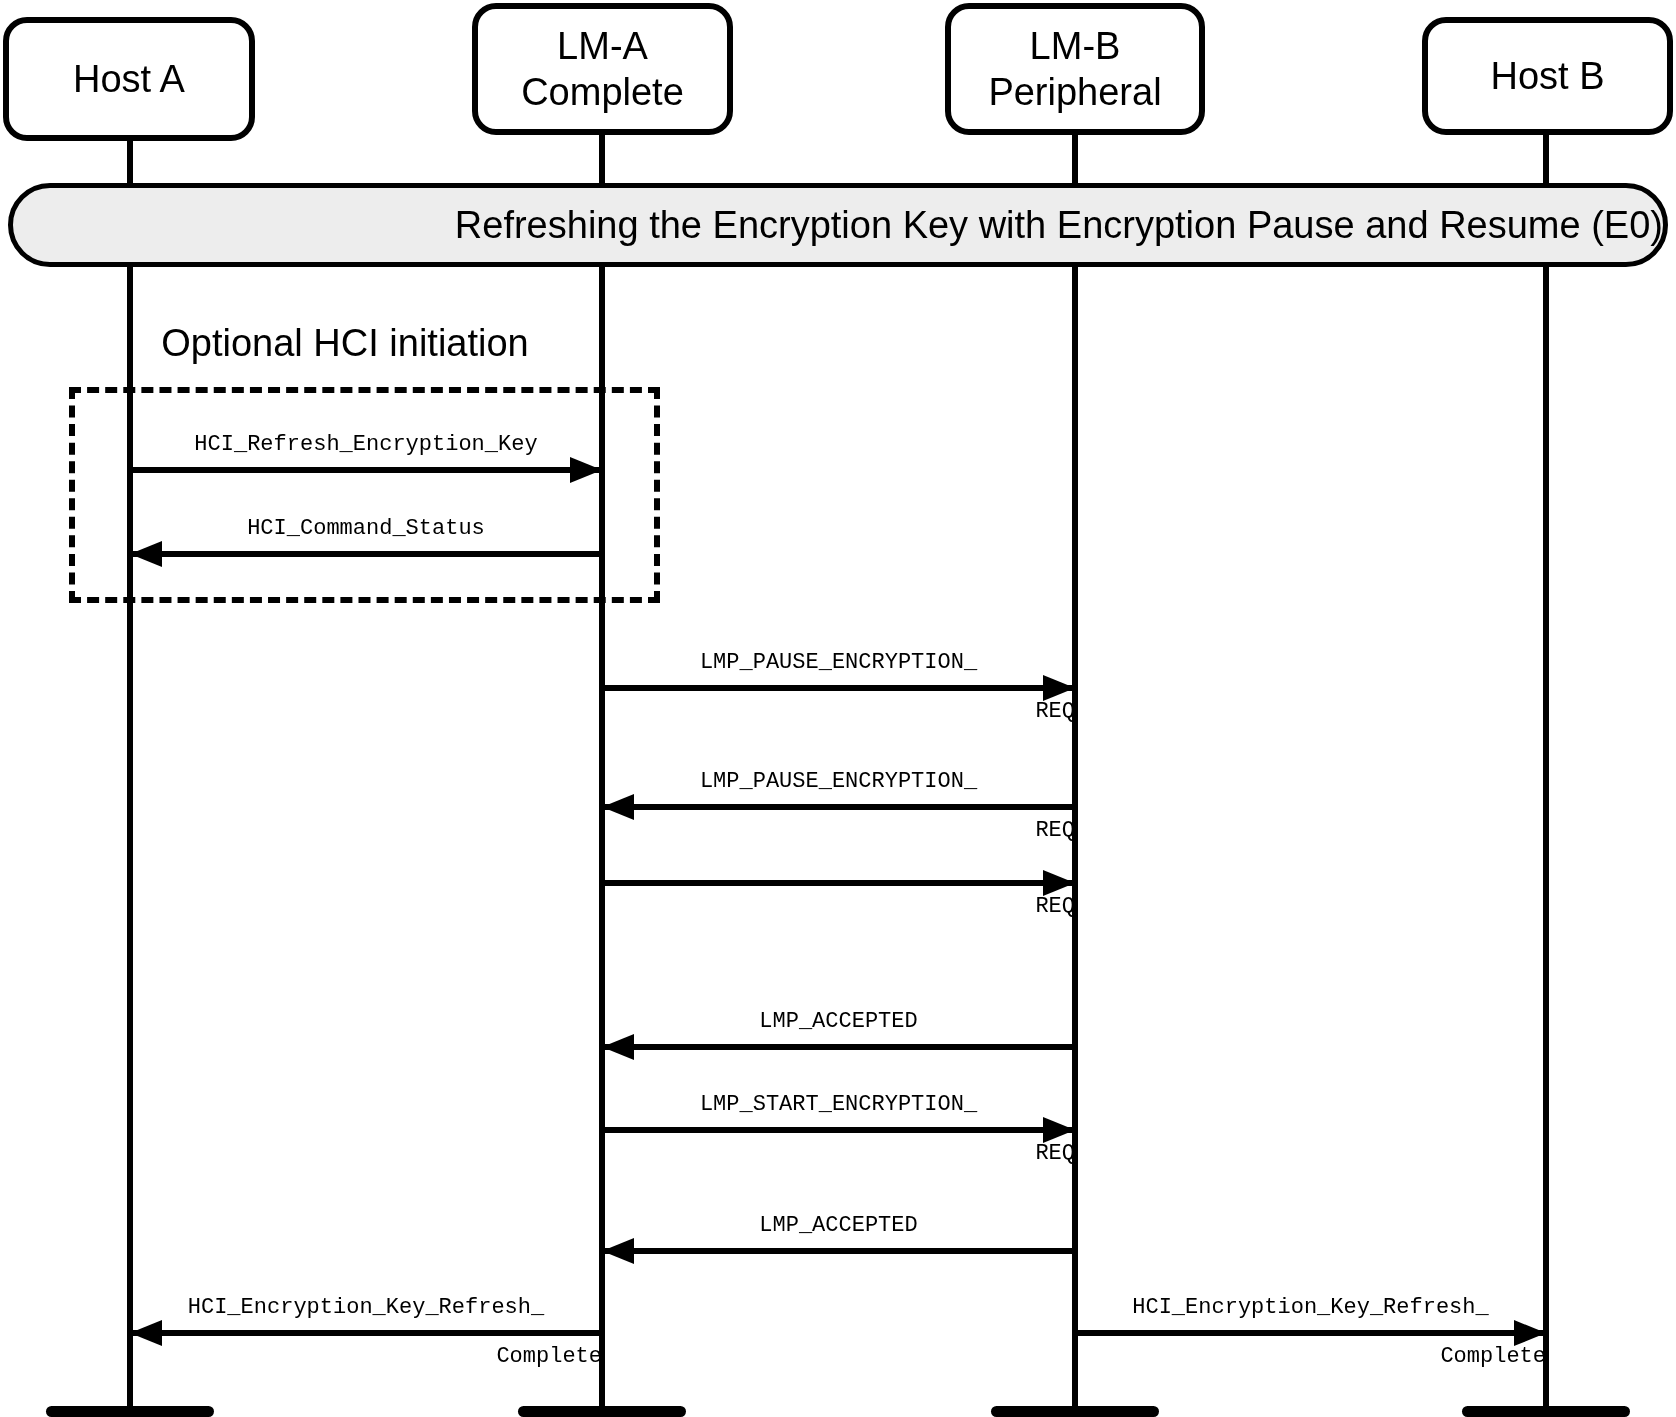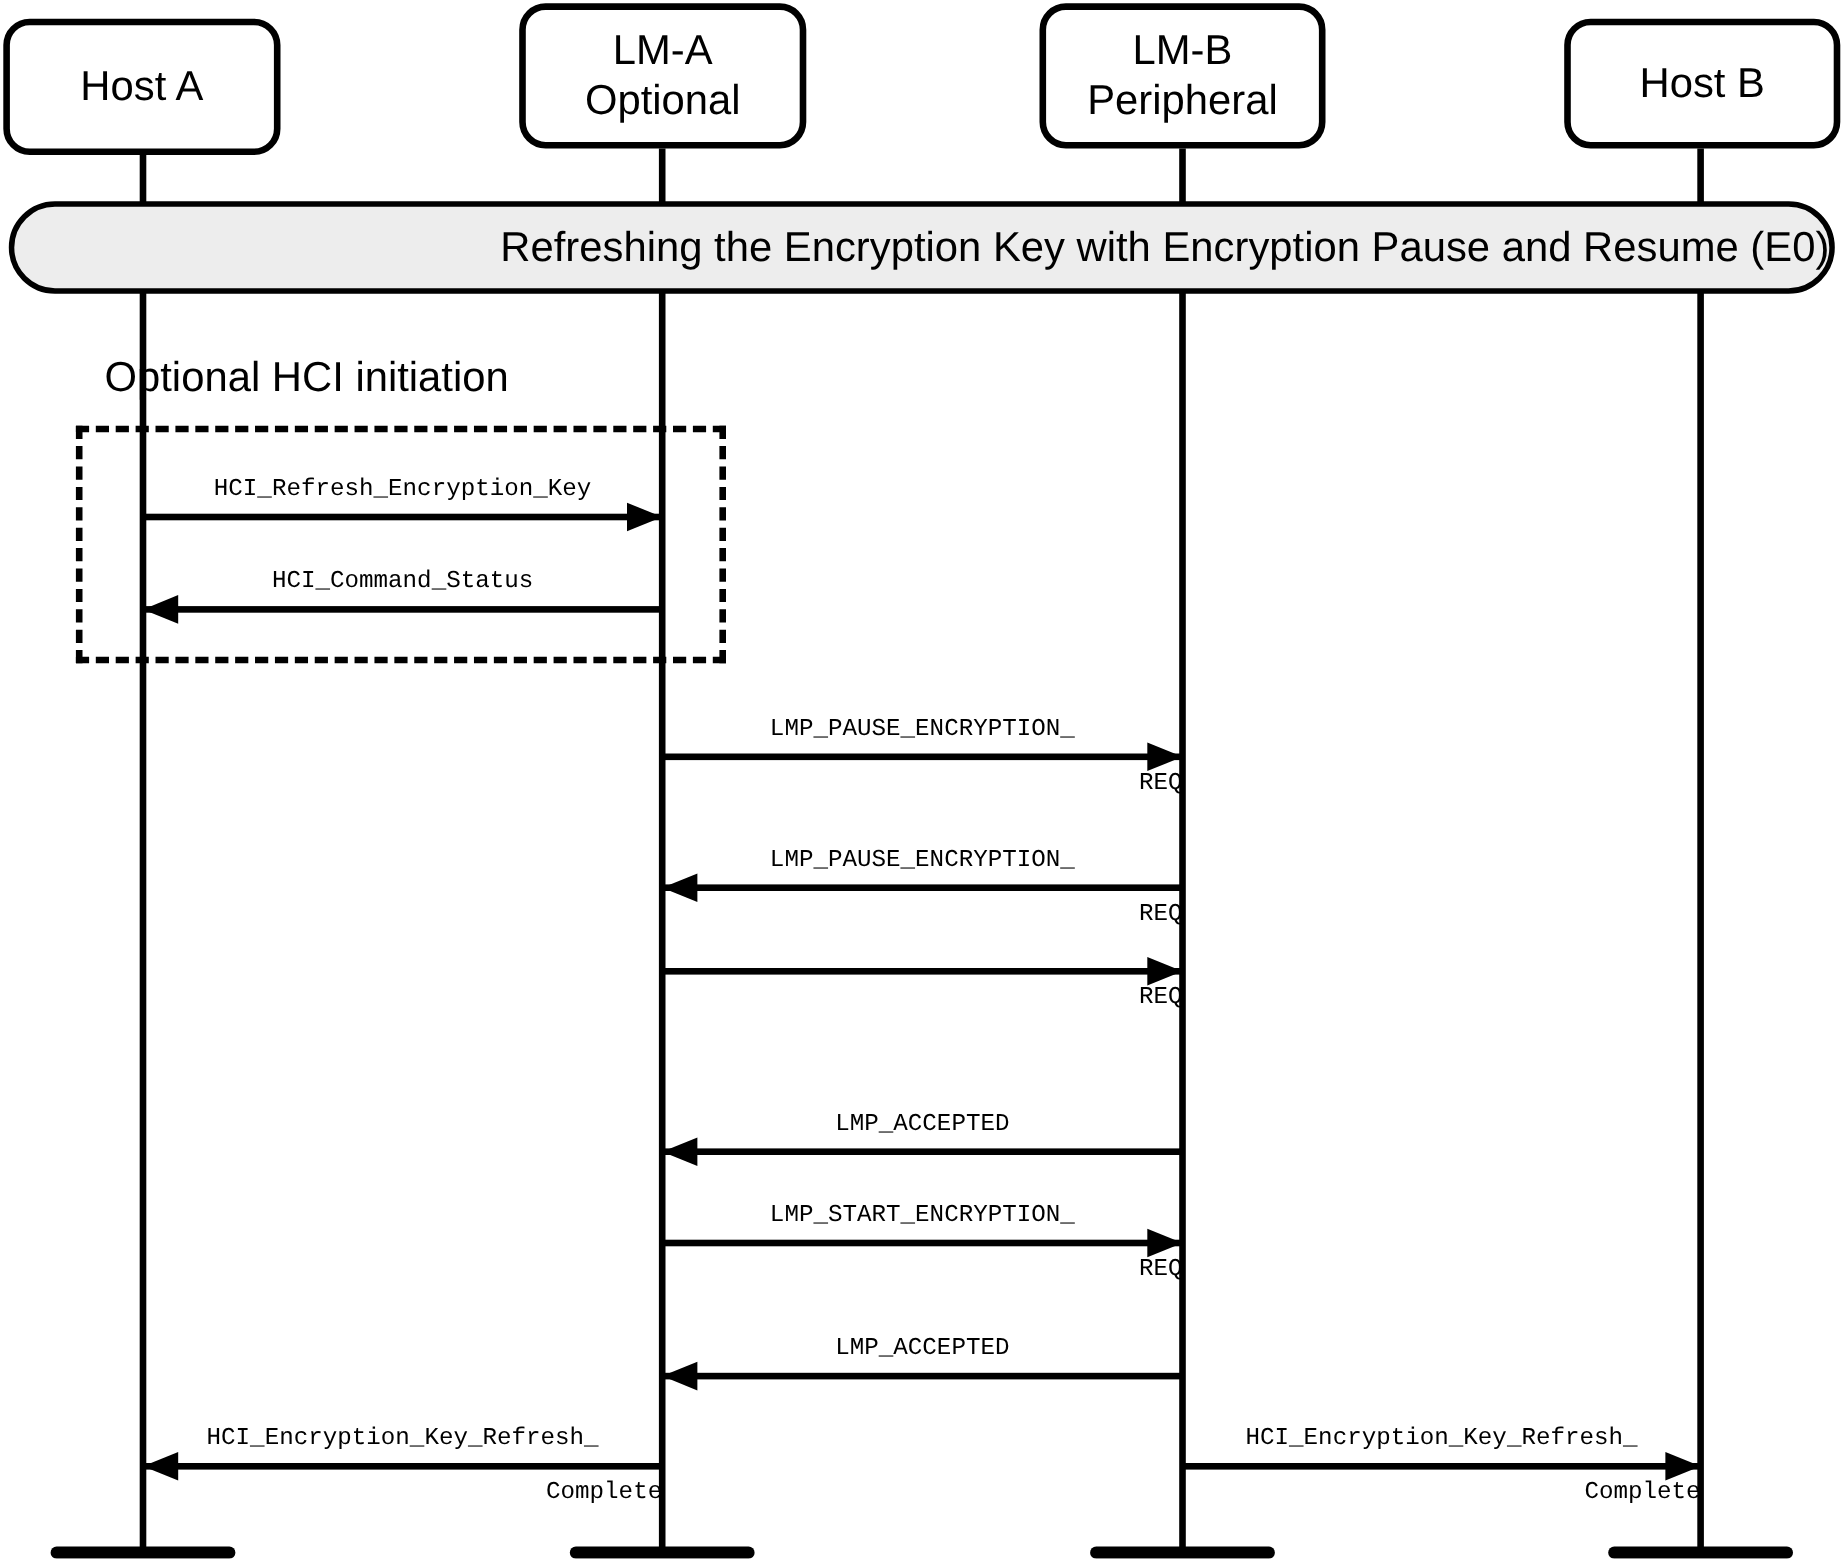--- a/index.html
+++ b/index.html
@@ -22,21 +22,21 @@
   
   .banner {
     position:absolute; left:8px; top:183px; width:1660px; height:84px;
     box-sizing:border-box; border:5px solid #000; border-radius:44px;
     background:#ededed; display:flex; align-items:center; justify-content:flex-end;
     font-size:38px;
   }
   
   .group-label {
     position:absolute; left:95px; top:320px; width:500px;
-    font-size:38px; line-height:46px;
+    text-align:center; font-size:38px; line-height:46px;
   }
   .dashed-box {
     position:absolute; left:69px; top:387px; width:591px; height:216px;
     box-sizing:border-box; border:6px dashed #000; background:transparent;
   }
   
   .msg { position:absolute; font-size:22px;font-family:Liberation Mono, monospace; }
   .msg-l1 { height:42px; line-height:40px; text-align:center; white-space:nowrap; }
   .msg-l2 { height:40px; line-height:42px; text-align:right; white-space:nowrap; }
   .msg-arrow { position:relative; height:6px; background:#000; }
@@ -60,21 +60,21 @@
 
   <div class="banner">
     <span>Refreshing the Encryption Key with Encryption Pause and Resume (E0)</span>
   </div>
 
   <div class="actor" style="left:3px; top:17px; width:252px; height:124px">
     <span>Host A</span>
   </div>
   <div class="actor" style="left:472px; top:3px; width:261px; height:132px">
     <span>LM-A
-Optional</span>
+Complete</span>
   </div>
   <div class="actor" style="left:1422px; top:17px; width:251px; height:118px">
     <span>Host B</span>
   </div>
   <div class="actor" style="left:945px; top:3px; width:260px; height:132px">
     <span>LM-B
 Peripheral</span>
   </div>
 
   <div class="group-label">Optional HCI initiation</div>

